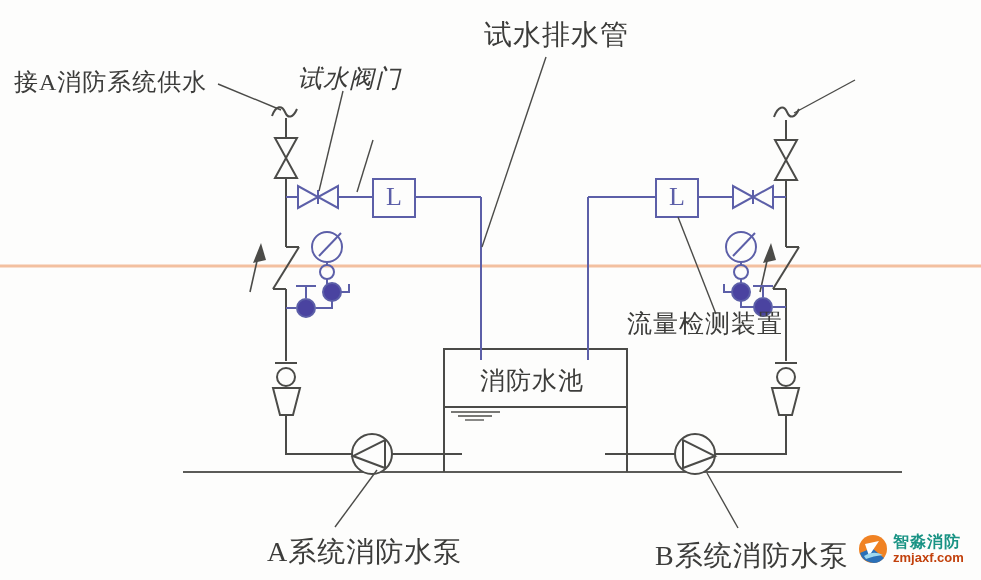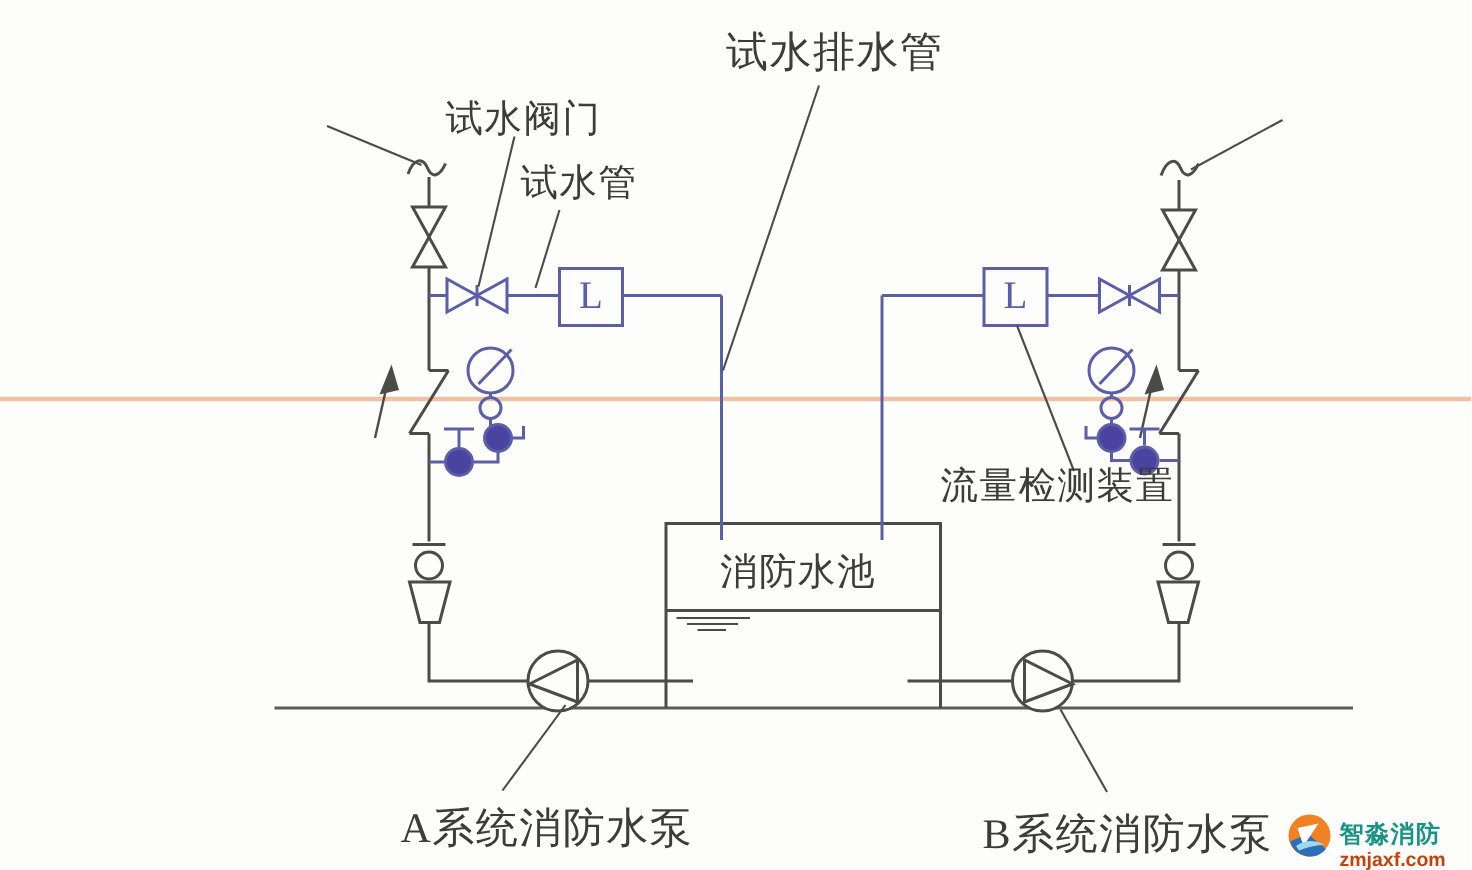--- a/index.html
+++ b/index.html
@@ -15,21 +15,21 @@
   .lbl-24{font-size:24px;letter-spacing:1px;}
   .lbl-25{font-size:25px;letter-spacing:1px;}
   .lbl-26{font-size:28px;letter-spacing:1px;}
   .flow-letter{
     position:absolute;width:42px;text-align:center;color:#5c5fa8;
     font-size:26px;font-family:"Liberation Serif","DejaVu Serif",serif;
   }
   #watermark{
     position:absolute;left:858px;top:534px;display:flex;align-items:center;gap:5px;
   }
-  #watermark .wm-text{display:flex;flex-direction:column;line-height:1.05;margin-top:15px;}
+  #watermark .wm-text{display:flex;flex-direction:column;line-height:1.05;}
   #watermark .wm-name{
     color:#199384;font-weight:bold;font-size:16px;letter-spacing:1px;
     font-family:"Liberation Sans","DejaVu Sans",sans-serif;
   }
   #watermark .wm-site{
     color:#c2410c;font-weight:bold;font-size:13px;
     font-family:"Liberation Sans","DejaVu Sans",sans-serif;
   }
 </style>
 </head>
@@ -202,24 +202,24 @@
       <line x1="855" y1="80" x2="794" y2="113"></line>
       <line x1="343" y1="91" x2="319" y2="191"></line>
       <line x1="373" y1="140" x2="357" y2="192"></line>
       <line x1="546" y1="57" x2="482" y2="247"></line>
       <line x1="678" y1="217" x2="716" y2="314"></line>
       <line x1="377" y1="470" x2="335" y2="527"></line>
       <line x1="707" y1="473" x2="738" y2="528"></line>
     </g>
   </svg>
 
-
-  <div class="lbl lbl-25" style="left:297px;top:62px;">试水阀门</div>
-
-  <div class="lbl lbl-25" style="left:347px;top:105px;">试水管</div>
+  <div class="lbl lbl-24" style="left:14px;top:66px;">接A消防系统供水</div>
+
+  <div class="lbl lbl-25" style="left:297px;top:62px;font-style:italic;">试水阀门</div>
+
 
   <div class="lbl lbl-26" style="left:484px;top:16px;">试水排水管</div>
 
 
   <div class="lbl lbl-25" style="left:627px;top:307px;">流量检测装置</div>
 
   <div class="lbl lbl-25" style="left:480px;top:364px;">消防水池</div>
 
   <div class="lbl lbl-26" style="left:243px;top:533px;margin-left:24px;">A系统消防水泵</div>
 

